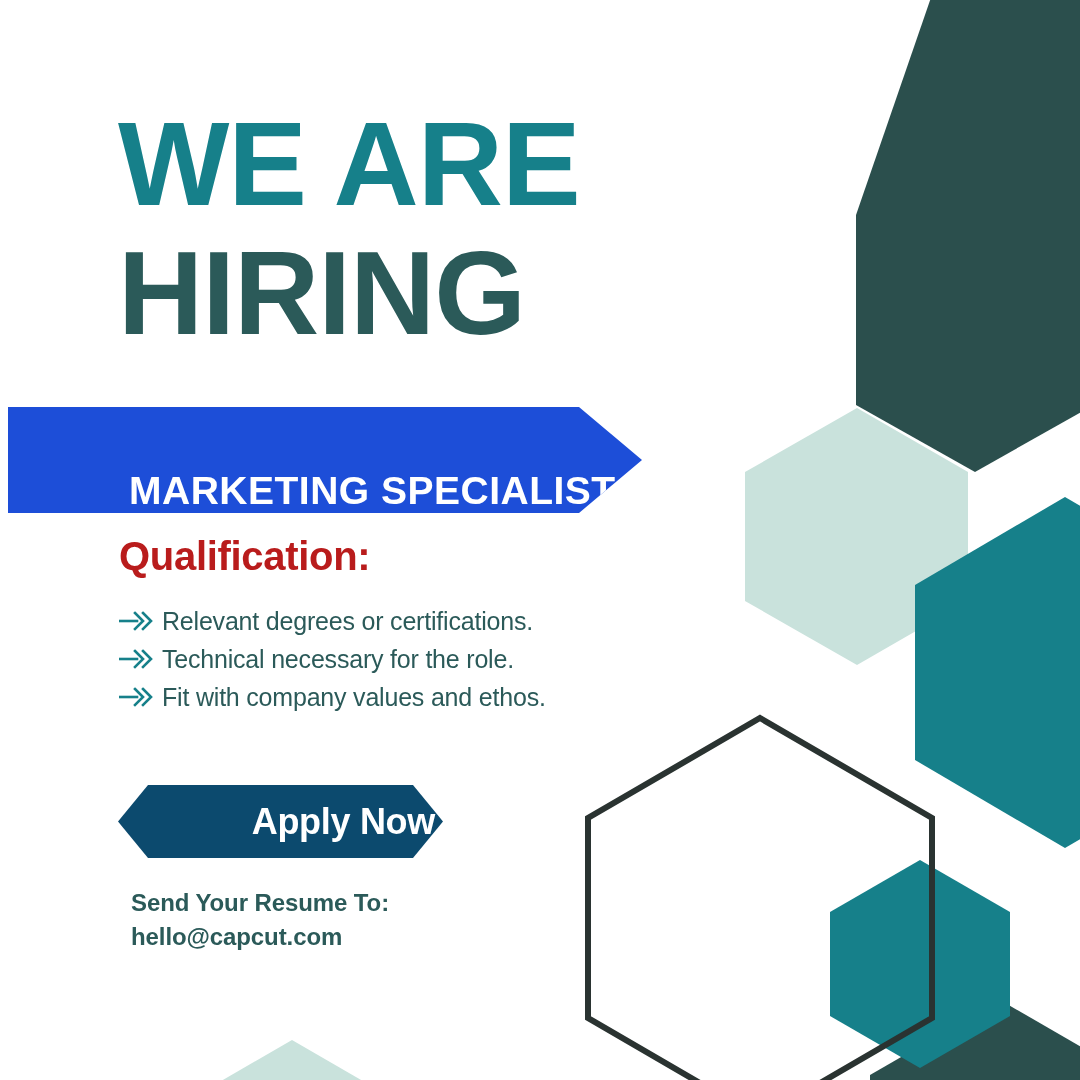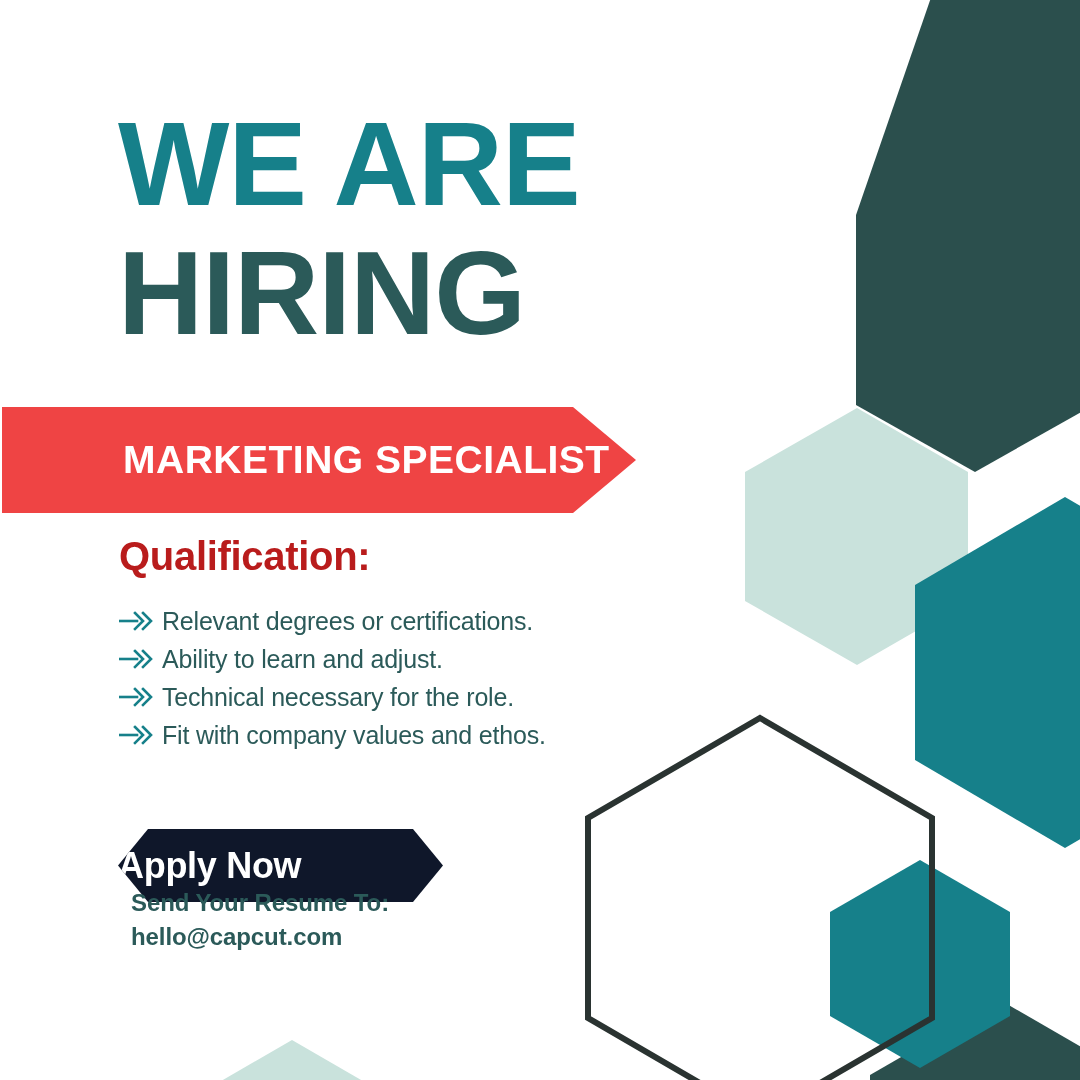--- a/index.html
+++ b/index.html
@@ -58,29 +58,29 @@
     font-weight: 700;
     letter-spacing: -1px;
     color: #2B5A59;
     white-space: nowrap;
     margin-top: 18px;
   }
 
   
   .job-banner {
     position: absolute;
-    left: 2px;
+    left: 8px;
     top: 407px;
     width: 634px;
     height: 106px;
-    background: #ef4444;
+    background: #1d4ed8;
     -webkit-clip-path: polygon(0 0, 571px 0, 100% 50%, 571px 100%, 0 100%);
     clip-path: polygon(0 0, 571px 0, 100% 50%, 571px 100%, 0 100%);
     display: flex;
-    align-items: center;
+    align-items: flex-end;
   }
   .job-banner-label {
     color: #ffffff;
     font-size: 39px;
     font-weight: 700;
     letter-spacing: 0.5px;
     margin-left: 121px;
     white-space: nowrap;
   }
 
@@ -122,28 +122,27 @@
     white-space: nowrap;
   }
 
   
   .apply-button {
     position: absolute;
     left: 118px;
     top: 785px;
     width: 325px;
     height: 73px;
-    background: #0f172a;
+    background: #0c4a6e;
     -webkit-clip-path: polygon(30px 0, 295px 0, 100% 50%, 295px 100%, 30px 100%, 0 50%);
     clip-path: polygon(30px 0, 295px 0, 100% 50%, 295px 100%, 30px 100%, 0 50%);
     display: flex;
     align-items: center;
-    justify-content: flex-start;
+    justify-content: flex-end;
     cursor: pointer;
-    margin-top: 44px;
   }
   .apply-button-label {
     color: #ffffff;
     font-size: 36px;
     font-weight: 700;
     letter-spacing: -0.3px;
     padding-right: 8px;
   }
 
   
@@ -201,28 +200,20 @@
 
       <div class="qual-item">
         <svg class="qual-arrow" viewBox="0 0 34 22" xmlns="http://www.w3.org/2000/svg">
           <path d="M1 11 H18" stroke="#16808A" stroke-width="2.6" fill="none" stroke-linecap="square"></path>
           <path d="M16 3 L24 11 L16 19" stroke="#16808A" stroke-width="2.6" fill="none" stroke-linecap="square" stroke-linejoin="miter"></path>
           <path d="M24 3 L32 11 L24 19" stroke="#16808A" stroke-width="2.6" fill="none" stroke-linecap="square" stroke-linejoin="miter"></path>
         </svg>
         <span class="qual-text">Relevant degrees or certifications.</span>
       </div>
 
-      <div class="qual-item">
-        <svg class="qual-arrow" viewBox="0 0 34 22" xmlns="http://www.w3.org/2000/svg">
-          <path d="M1 11 H18" stroke="#16808A" stroke-width="2.6" fill="none" stroke-linecap="square"></path>
-          <path d="M16 3 L24 11 L16 19" stroke="#16808A" stroke-width="2.6" fill="none" stroke-linecap="square" stroke-linejoin="miter"></path>
-          <path d="M24 3 L32 11 L24 19" stroke="#16808A" stroke-width="2.6" fill="none" stroke-linecap="square" stroke-linejoin="miter"></path>
-        </svg>
-        <span class="qual-text">Ability to learn and adjust.</span>
-      </div>
 
       <div class="qual-item">
         <svg class="qual-arrow" viewBox="0 0 34 22" xmlns="http://www.w3.org/2000/svg">
           <path d="M1 11 H18" stroke="#16808A" stroke-width="2.6" fill="none" stroke-linecap="square"></path>
           <path d="M16 3 L24 11 L16 19" stroke="#16808A" stroke-width="2.6" fill="none" stroke-linecap="square" stroke-linejoin="miter"></path>
           <path d="M24 3 L32 11 L24 19" stroke="#16808A" stroke-width="2.6" fill="none" stroke-linecap="square" stroke-linejoin="miter"></path>
         </svg>
         <span class="qual-text">Technical necessary for the role.</span>
       </div>
 

